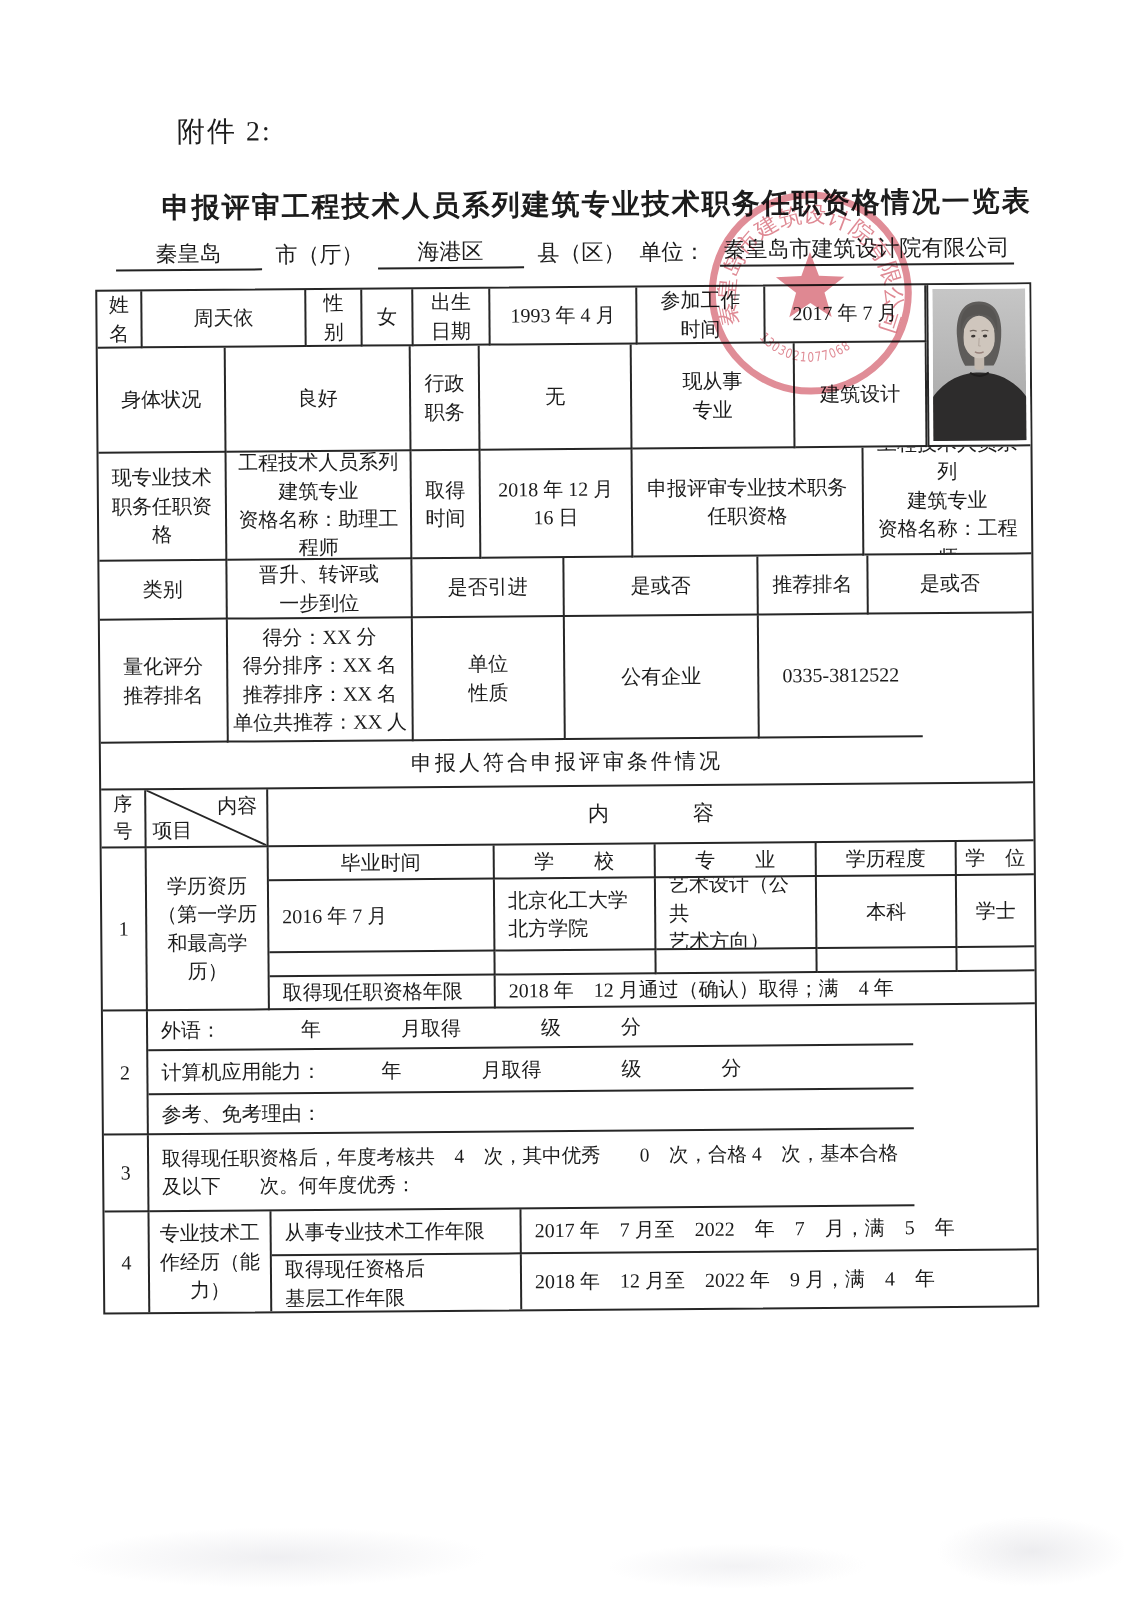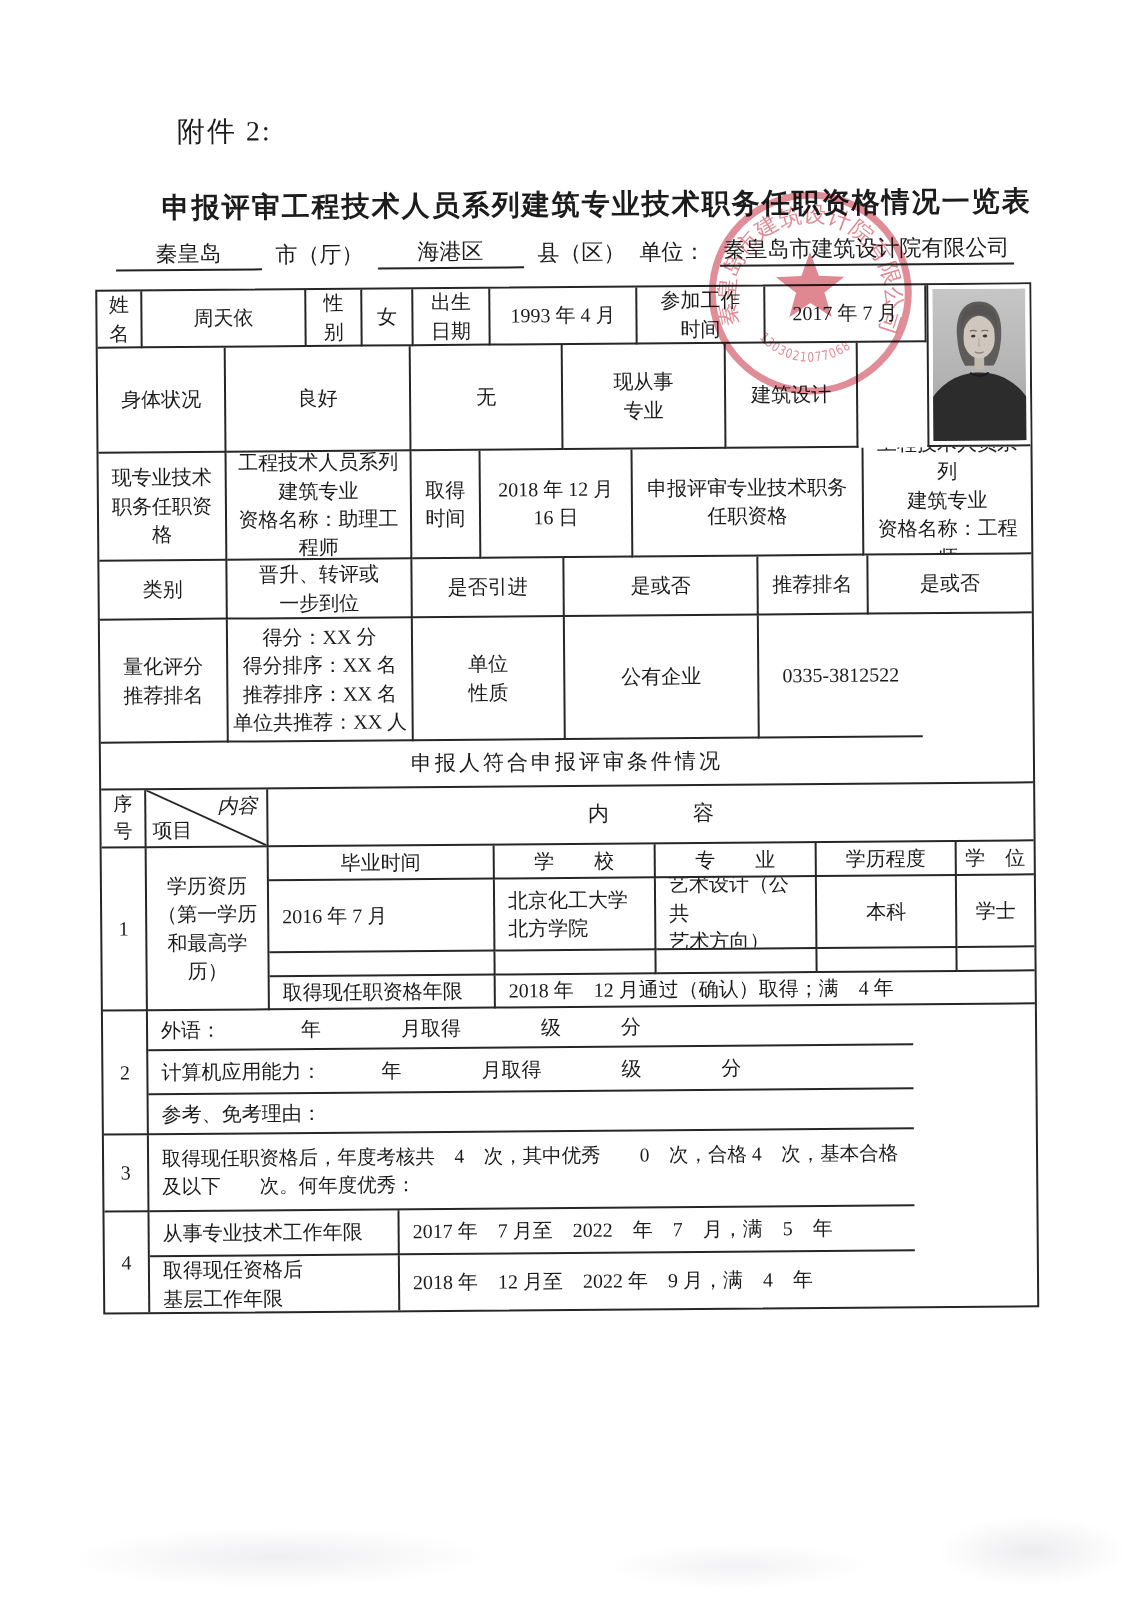--- a/index.html
+++ b/index.html
@@ -23,21 +23,21 @@
      border-bottom:2px solid #262626;font-size:20px;line-height:1.42;overflow:hidden;padding:1px 4px;}
   .left{justify-content:flex-start;text-align:left;padding-left:13px;padding-right:8px;}
   .nr{border-right:none;}
   .nb{border-bottom:none;}
   .sp{border:none;}
   .stack{display:flex;flex-direction:column;box-sizing:border-box;}
   .srow{display:flex;width:100%;box-sizing:border-box;}
 
   .diagcell{position:relative;border-right:2px solid #262626;border-bottom:2px solid #262626;box-sizing:border-box;}
   .diagcell svg{position:absolute;inset:0;width:100%;height:100%;}
-  .diag-top{position:absolute;top:3px;right:9px;font-size:20px;font-style:italic;}
+  .diag-top{position:absolute;top:3px;right:9px;font-size:20px;}
   .diag-bottom{position:absolute;bottom:2px;left:6px;font-size:20px;}
 
   .sec-header{font-size:21px;letter-spacing:3px;}
 
   #photoCell{position:absolute;top:0;right:0;width:103px;height:162px;background:#fff;
              border-left:2px solid #262626;border-bottom:2px solid #262626;box-sizing:border-box;
              z-index:4;padding:4px 4px;display:flex;}
   #photoCell svg{width:100%;height:100%;}
 
   #seal{position:absolute;left:706px;top:188px;width:214px;height:214px;z-index:6;
@@ -83,20 +83,22 @@
       <div class="c" style="width:147px">1993 年 4 月</div>
       <div class="c" style="width:128px">参加工作
 时间</div>
       <div class="c" style="width:161px">2017 年 7 月</div>
       <div class="c sp" style="width:103px"></div>
     </div>
 
     <div class="row" style="height:105px">
       <div class="c" style="width:128px">身体状况</div>
       <div class="c" style="width:185px">良好</div>
+      <div class="c" style="width:69px">行政
+职务</div>
       <div class="c" style="width:152px">无</div>
       <div class="c" style="width:163px">现从事
 专业</div>
       <div class="c" style="width:132px">建筑设计</div>
       <div class="c sp" style="width:103px"></div>
     </div>
 
     <div class="row" style="height:108px">
       <div class="c" style="width:128px">现专业技术
 职务任职资
@@ -208,20 +210,23 @@
       </div>
     </div>
 
     <div class="row" style="height:77px">
       <div class="c" style="width:45px">3</div>
       <div class="c left nr" style="width:765px;font-size:19.5px;white-space:normal">取得现任职资格后，年度考核共　4　次，其中优秀　　0　次，合格 4　次，基本合格及以下　　次。何年度优秀：</div>
     </div>
 
     <div class="row" style="height:100px">
       <div class="c nb" style="width:45px">4</div>
+      <div class="c nb" style="width:122px">专业技术工
+作经历（能
+力）</div>
       <div class="stack" style="width:765px">
         <div class="srow" style="height:45px">
           <div class="c left" style="width:250px">从事专业技术工作年限</div>
           <div class="c left nr" style="width:515px">2017 年　7 月至　2022　年　7　月，满　5　年</div>
         </div>
         <div class="srow" style="height:55px">
           <div class="c left nb" style="width:250px">取得现任资格后
 基层工作年限</div>
           <div class="c left nr nb" style="width:515px">2018 年　12 月至　2022 年　9 月，满　4　年</div>
         </div>

